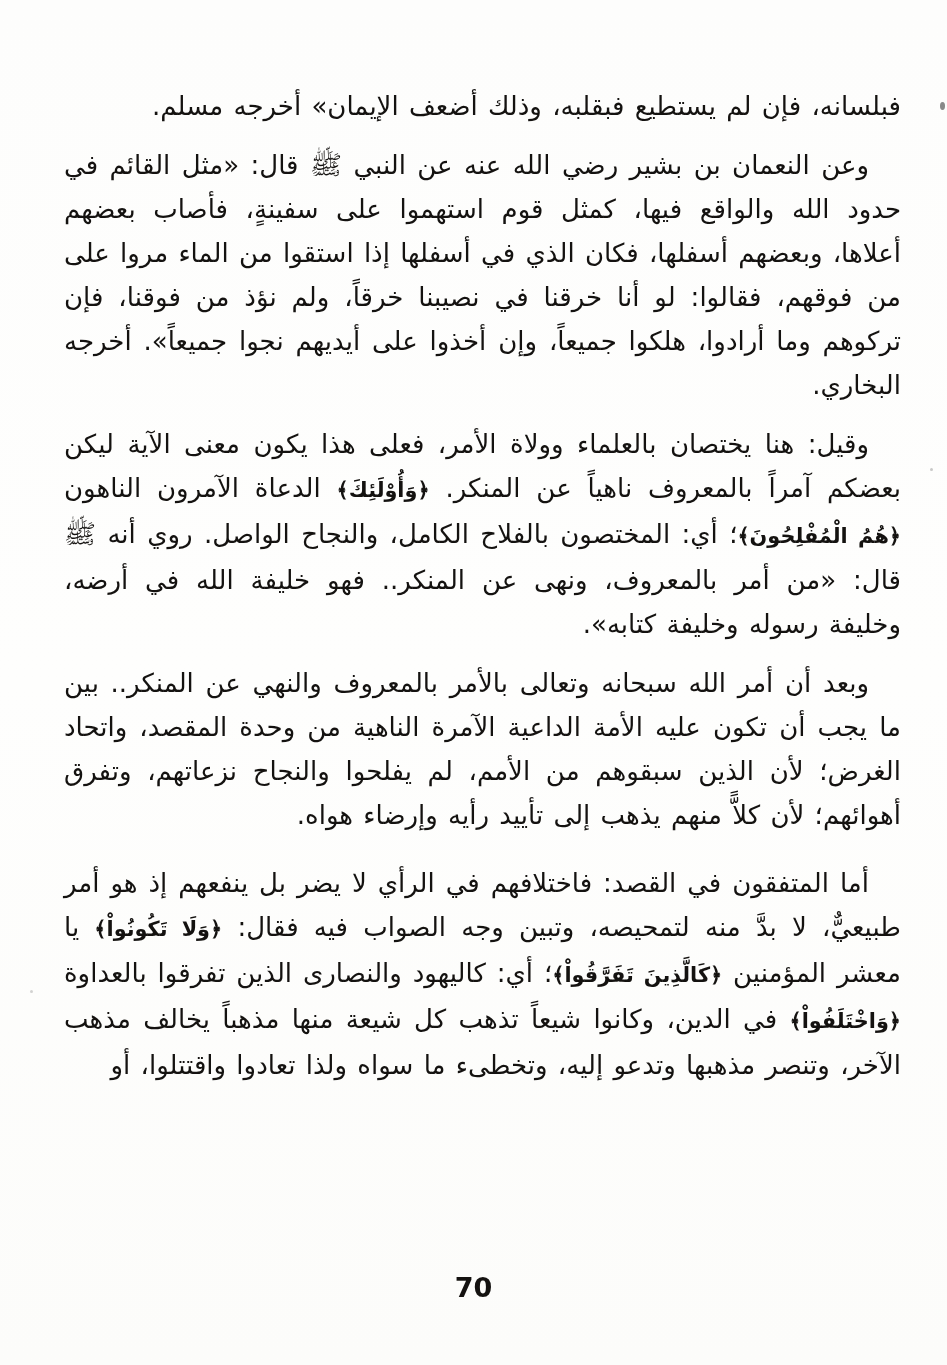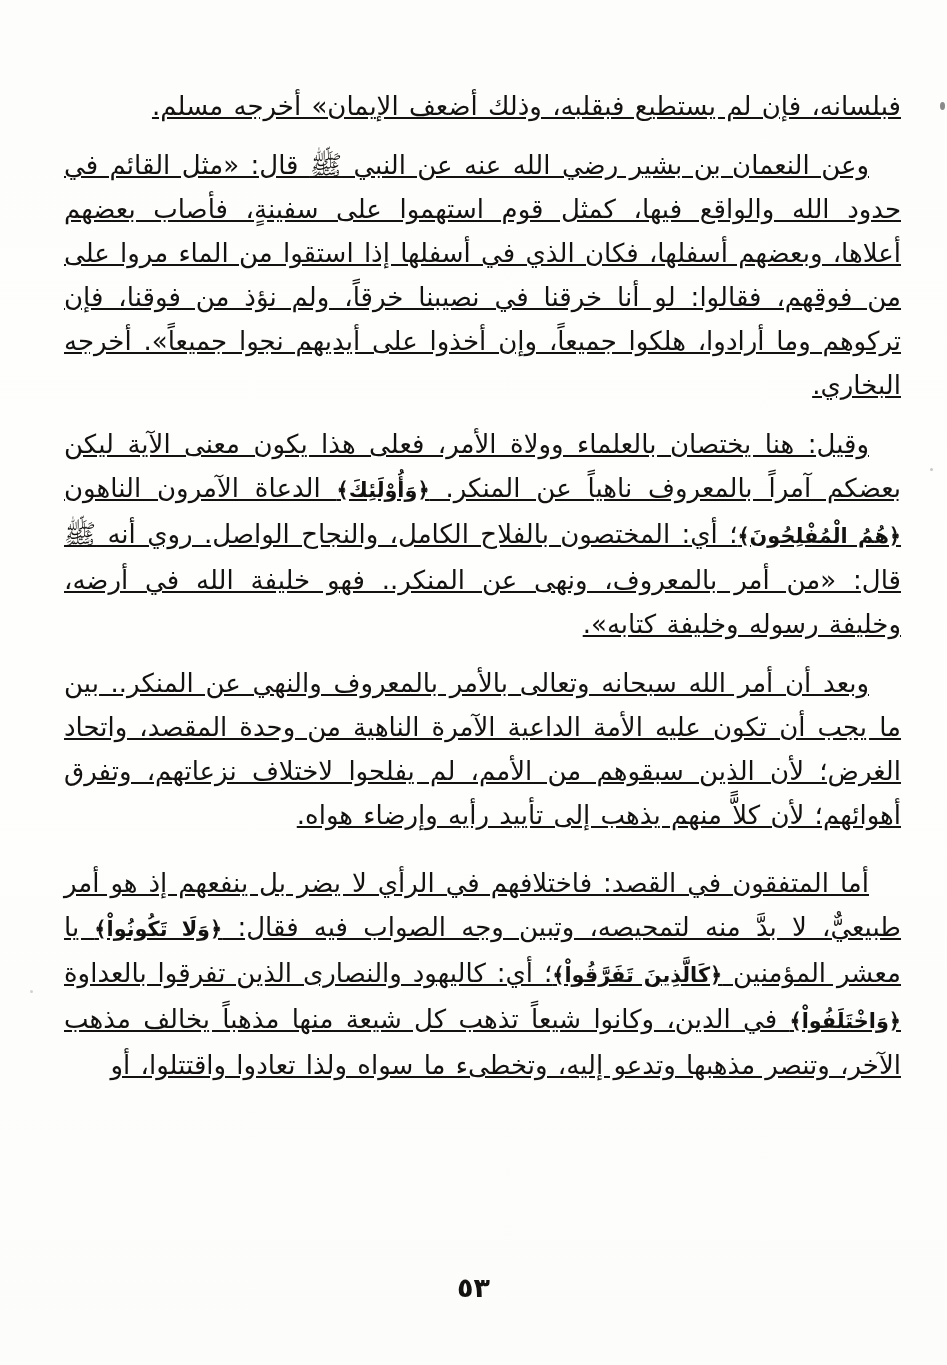--- a/index.html
+++ b/index.html
@@ -28,21 +28,20 @@
     direction: rtl;
     text-align: justify;
     font-size: 26px;
     line-height: 44px;
     letter-spacing: 0px;
     word-spacing: 2px;
   }
   .text-block p {
     margin: 0 0 15px 0;
     padding: 0;
-    text-decoration: underline;
   }
   .text-block p.indent {
     text-indent: 32px;
   }
   .text-block p:last-child {
     margin-bottom: 0;
     margin-top: 24px;
   }
   .quran {
     font-weight: bold;
@@ -75,20 +74,20 @@
   .speck.s3 { width: 3px; height: 3px; left: 30px; top: 990px; opacity: .2; }
 </style>
 </head>
 <body>
 
 <div class="scan-page">
   <div class="text-block">
       <p><span class="text">فبلسانه، فإن لم يستطيع فبقلبه، وذلك أضعف الإيمان» أخرجه مسلم.</span></p>
       <p class="indent"><span class="text">وعن النعمان بن بشير رضي الله عنه عن النبي </span><span class="honorific">ﷺ</span><span class="text"> قال: «مثل القائم في حدود الله والواقع فيها، كمثل قوم استهموا على سفينةٍ، فأصاب بعضهم أعلاها، وبعضهم أسفلها، فكان الذي في أسفلها إذا استقوا من الماء مروا على من فوقهم، فقالوا: لو أنا خرقنا في نصيبنا خرقاً، ولم نؤذ من فوقنا، فإن تركوهم وما أرادوا، هلكوا جميعاً، وإن أخذوا على أيديهم نجوا جميعاً». أخرجه البخاري.</span></p>
       <p class="indent"><span class="text">وقيل: هنا يختصان بالعلماء وولاة الأمر، فعلى هذا يكون معنى الآية ليكن بعضكم آمراً بالمعروف ناهياً عن المنكر. </span><span class="quran">﴿وَأُوْلَئِكَ﴾</span><span class="text"> الدعاة الآمرون الناهون </span><span class="quran">﴿هُمُ الْمُفْلِحُونَ﴾</span><span class="text">؛ أي: المختصون بالفلاح الكامل، والنجاح الواصل. روي أنه </span><span class="honorific">ﷺ</span><span class="text"> قال: «من أمر بالمعروف، ونهى عن المنكر.. فهو خليفة الله في أرضه، وخليفة رسوله وخليفة كتابه».</span></p>
-      <p class="indent"><span class="text">وبعد أن أمر الله سبحانه وتعالى بالأمر بالمعروف والنهي عن المنكر.. بين ما يجب أن تكون عليه الأمة الداعية الآمرة الناهية من وحدة المقصد، واتحاد الغرض؛ لأن الذين سبقوهم من الأمم، لم يفلحوا لاختلاف نزعاتهم، وتفرق أهوائهم؛ لأن كلاًّ منهم يذهب إلى تأييد رأيه وإرضاء هواه.</span></p>
+      <p class="indent"><span class="text">وبعد أن أمر الله سبحانه وتعالى بالأمر بالمعروف والنهي عن المنكر.. بين ما يجب أن تكون عليه الأمة الداعية الآمرة الناهية من وحدة المقصد، واتحاد الغرض؛ لأن الذين سبقوهم من الأمم، لم يفلحوا والنجاح نزعاتهم، وتفرق أهوائهم؛ لأن كلاًّ منهم يذهب إلى تأييد رأيه وإرضاء هواه.</span></p>
       <p class="indent"><span class="text">أما المتفقون في القصد: فاختلافهم في الرأي لا يضر بل ينفعهم إذ هو أمر طبيعيٌّ، لا بدَّ منه لتمحيصه، وتبين وجه الصواب فيه فقال: </span><span class="quran">﴿وَلَا تَكُونُواْ﴾</span><span class="text"> يا معشر المؤمنين </span><span class="quran">﴿كَالَّذِينَ تَفَرَّقُواْ﴾</span><span class="text">؛ أي: كاليهود والنصارى الذين تفرقوا بالعداوة </span><span class="quran">﴿وَاخْتَلَفُواْ﴾</span><span class="text"> في الدين، وكانوا شيعاً تذهب كل شيعة منها مذهباً يخالف مذهب الآخر، وتنصر مذهبها وتدعو إليه، وتخطىء ما سواه ولذا تعادوا واقتتلوا، أو</span></p>
     </div>
-  <div class="page-number">٥٣</div>
+  <div class="page-number">70</div>
   <div class="speck s1"></div>
   <div class="speck s2"></div>
   <div class="speck s3"></div>
 </div>
 
 </body></html>

